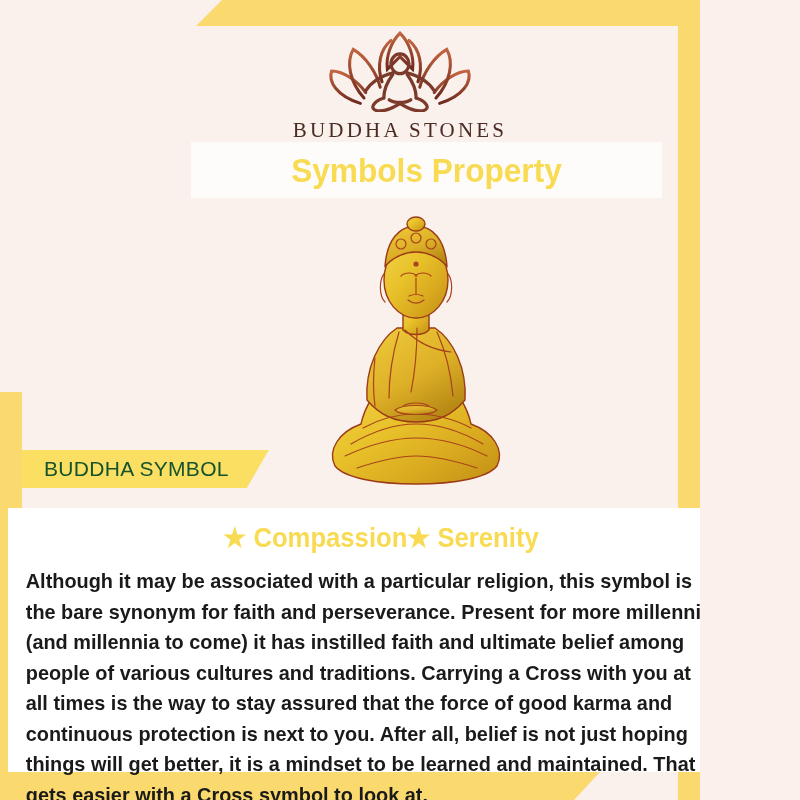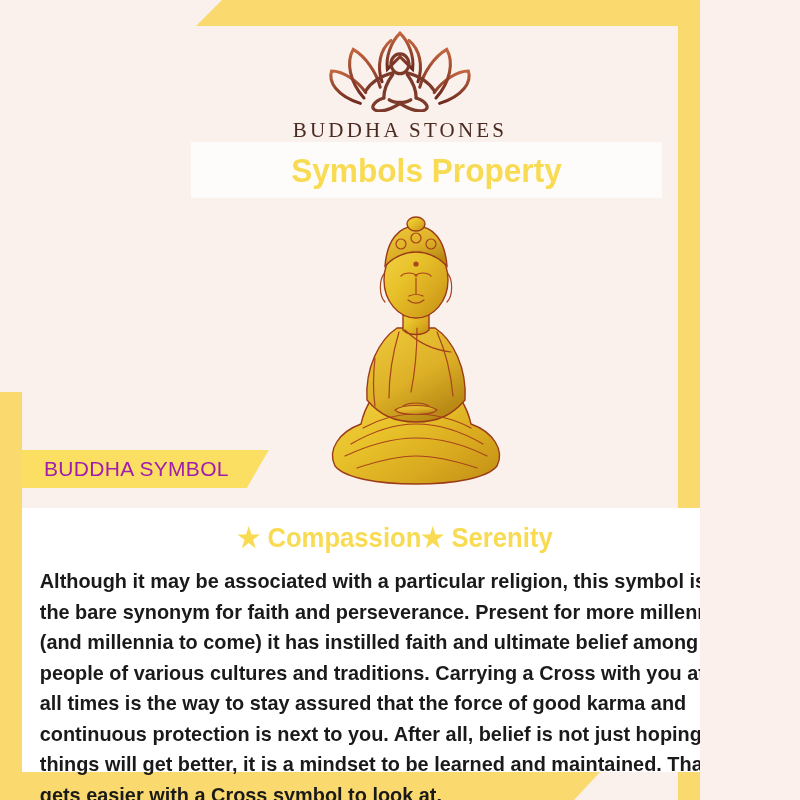--- a/index.html
+++ b/index.html
@@ -105,29 +105,29 @@
     background: #FADF63;
     clip-path: polygon(0 0, 100% 0, calc(100% - 22px) 100%, 0 100%);
     display: flex;
     align-items: center;
     padding: 0 40px 0 22px;
   }
   .section-tag-label {
     font-family: "Liberation Sans", sans-serif;
     font-weight: 400;
     font-size: 21px;
-    color: #a21caf;
+    color: #14532d;
     letter-spacing: 0.3px;
     white-space: nowrap;
   }
 
   
   .content-card {
     position: absolute;
-    left: 22px; top: 508px;
+    left: 8px; top: 508px;
     width: 756px; height: 264px;
     background: #FFFFFF;
     padding: 8px 20px 0 10px;
   }
 
   .subtitle {
     text-align: center;
     font-family: "Liberation Sans Narrow", "Liberation Sans", sans-serif;
     font-weight: 700;
     font-size: 27px;

